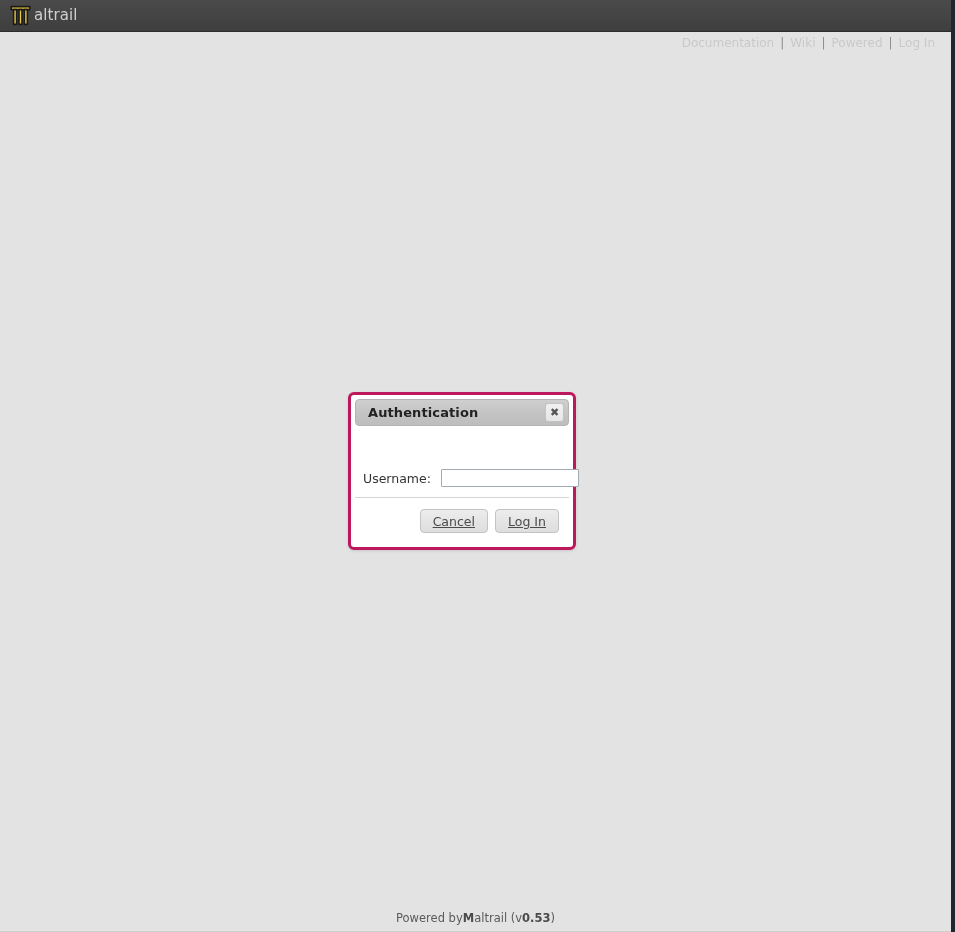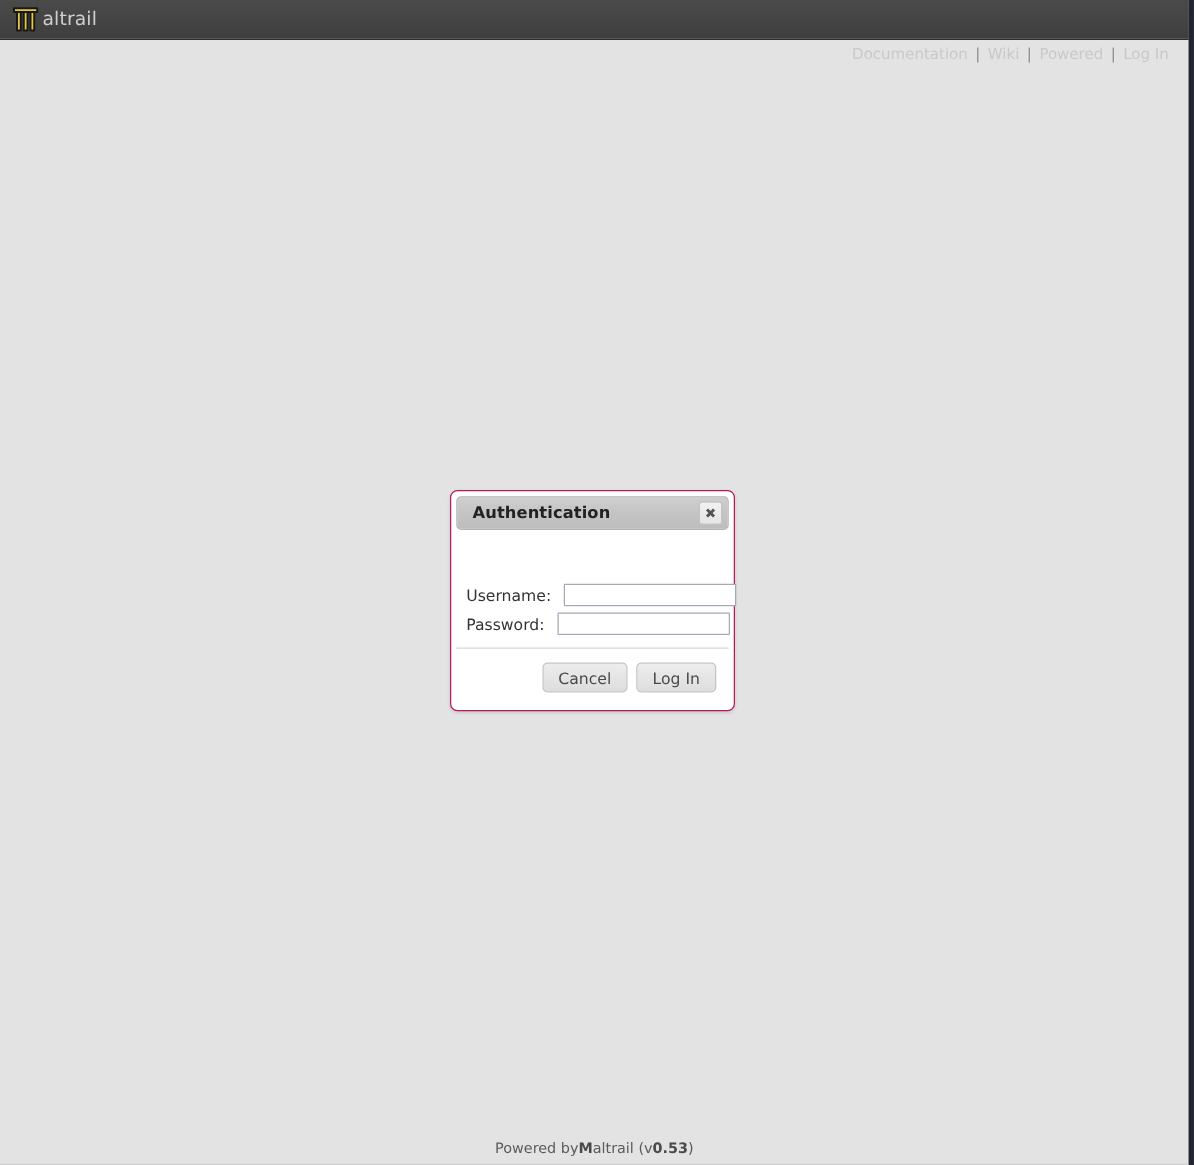--- a/index.html
+++ b/index.html
@@ -86,25 +86,25 @@
   }
   #topnav .sep {
     color: #8d8d8d;
     font-size: 12px;
     line-height: 30px;
   }
 
   
   #modal {
     position: absolute;
-    left: 360px;
+    left: 348px;
     top: 392px;
     width: 228px;
     background: #ffffff;
-    border: 1px solid #be185d;
+    border: 3px solid #be185d;
     border-radius: 6px;
     padding: 4px;
     box-sizing: border-box;
     box-shadow: 0 1px 3px rgba(0,0,0,0.12);
   }
   #modal-titlebar {
     position: relative;
     height: 27px;
     background: linear-gradient(to bottom, #cfcfcf 0%, #c4c4c4 50%, #bdbdbd 100%);
     border: 1px solid #b3b3b3;
@@ -184,20 +184,21 @@
     height: 24px;
     padding: 0 12px;
     font-size: 12.5px;
     color: #4a4a4a;
     background: linear-gradient(to bottom, #ededed 0%, #e4e4e4 55%, #dedede 100%);
     border: 1px solid #c3c3c3;
     border-radius: 4px;
     cursor: pointer;
     font-family: "DejaVu Sans", "Liberation Sans", sans-serif;
     box-sizing: border-box;
+    text-decoration: underline;
   }
 
   
   #footer {
     position: absolute;
     left: 0;
     bottom: 0;
     width: 951px;
     height: 28px;
     display: flex;
@@ -250,24 +251,20 @@
       <button id="modal-close">✖</button>
     </div>
 
     <div id="modal-body">
 
       <div class="form-row">
         <div class="form-label">Username:</div>
         <input class="form-input" type="text" value="" style="">
       </div>
 
-      <div class="form-row">
-        <div class="form-label">Password:</div>
-        <input class="form-input" type="password" value="" style="">
-      </div>
 
     </div>
 
     <div id="modal-footer">
       <button class="dlg-btn">Cancel</button>
       <button class="dlg-btn">Log In</button>
     </div>
 
   </div>
 

